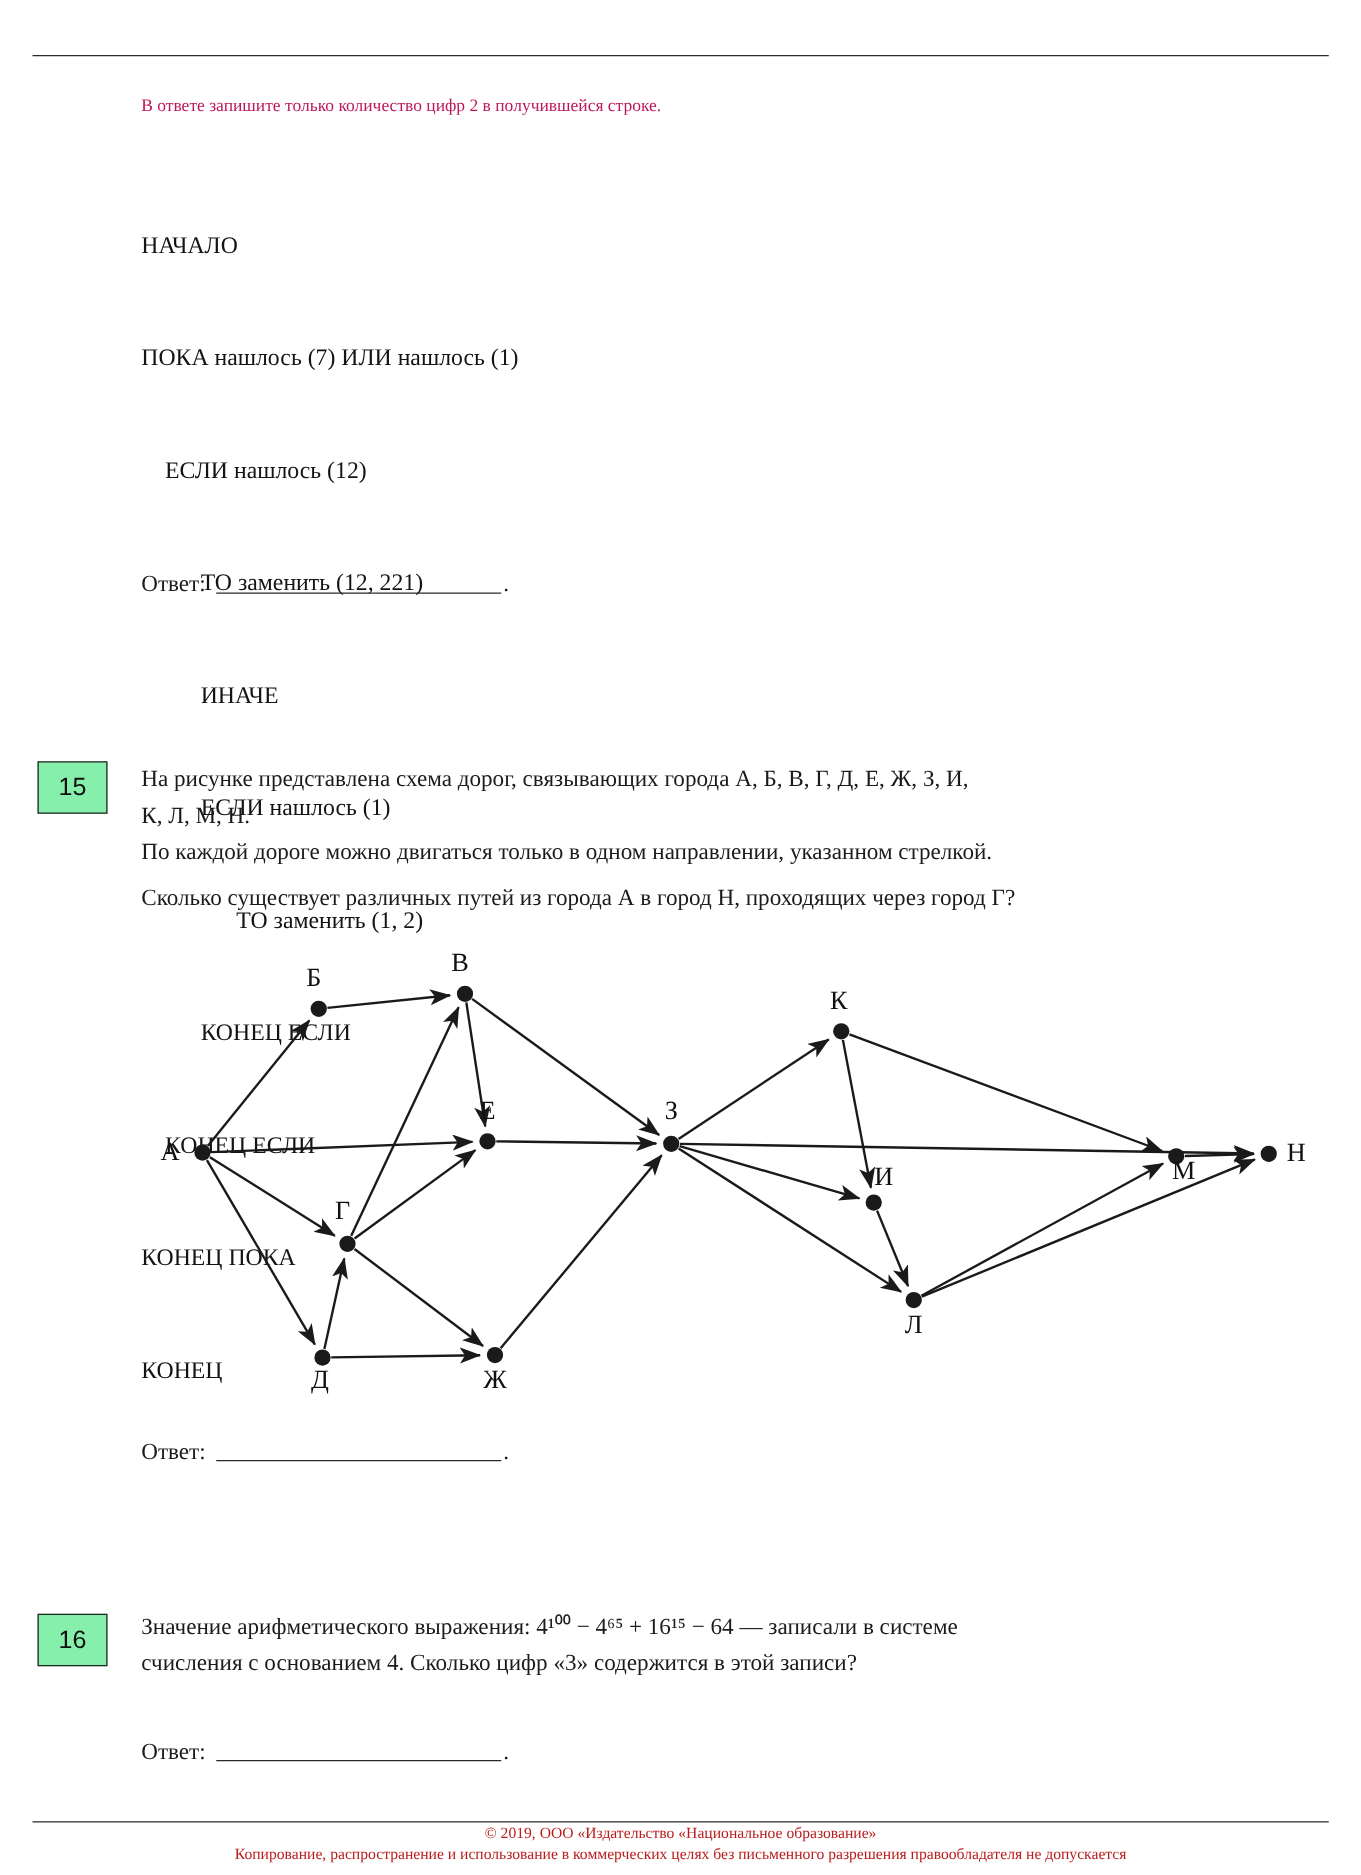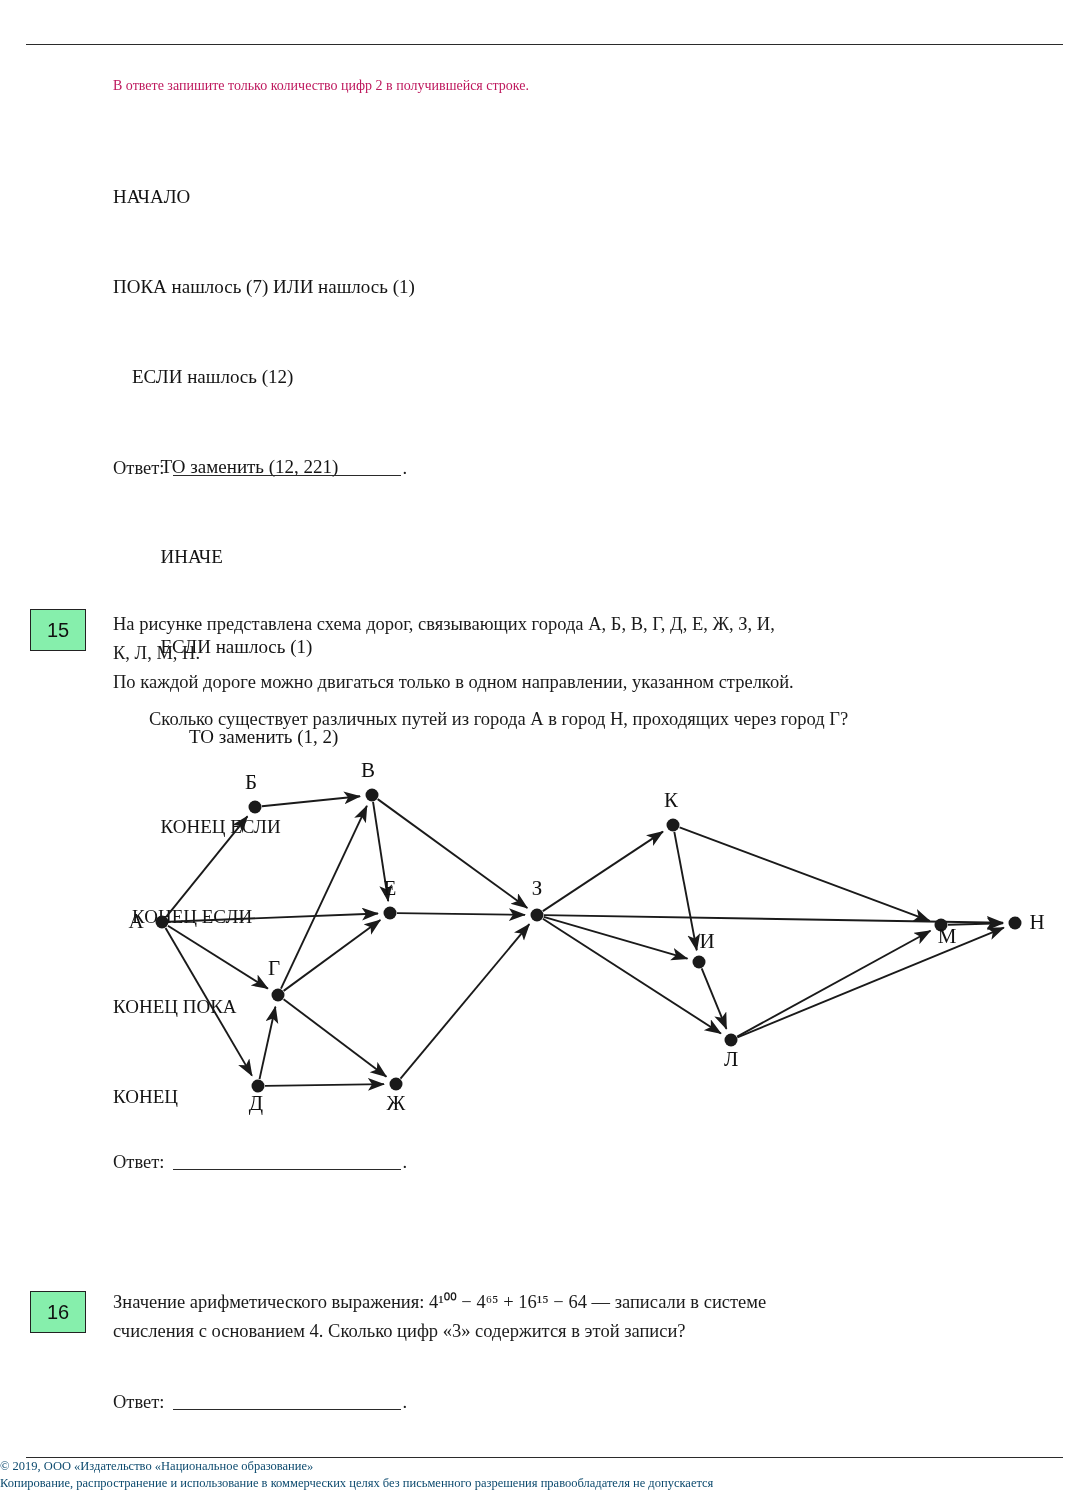--- a/index.html
+++ b/index.html
@@ -127,23 +127,24 @@
     left: 26px;
     right: 26px;
     bottom: 42px;
     border-top: 1px solid #2b2b2b;
   }
   .footer {
     position: absolute;
     left: 0;
     right: 0;
     bottom: 8px;
+    text-align: center;
     font-size: 12.5px;
     line-height: 17px;
-    color: #0c4a6e;
+    color: #b91c1c;
   }
   .footer .l1 { font-size: 12.5px; }
   .footer .l2 { font-size: 12.5px; }
 </style>
 </head>
 <body>
 
 <div class="page">
 
   <div class="header-rule"></div>
@@ -166,21 +167,21 @@
 
   <div class="answer" style="left:113px; top:458px;">
     <span class="label">Ответ:</span><span class="line"></span><span class="dot">.</span>
   </div>
 
   <div class="task-num" style="left:30px; top:609px;">15</div>
   <div class="task-body" style="left:113px; top:610px; width:960px;">
     <div>На рисунке представлена схема дорог, связывающих города А, Б, В, Г, Д, Е, Ж, З, И,</div>
     <div>К, Л, М, Н.</div>
     <div>По каждой дороге можно двигаться только в одном направлении, указанном стрелкой.</div>
-    <div style="margin-top:8px;margin-left:36px;">Сколько существует различных путей из города А в город Н, проходящих через город Г?</div>
+    <div style="margin-top:8px;">Сколько существует различных путей из города А в город Н, проходящих через город Г?</div>
   </div>
 
   <div class="graph-wrap">
     <svg id="graph-svg" width="970" height="390" viewBox="0 0 970 390">
       <defs>
         <marker id="arrow" markerWidth="10" markerHeight="10" refX="8.5" refY="3.4" orient="auto" markerUnits="strokeWidth">
           <path d="M0,0 L9,3.4 L0,6.8 L2.2,3.4 z" fill="#1a1a1a"></path>
         </marker>
       </defs>
       <g id="edges-layer">

